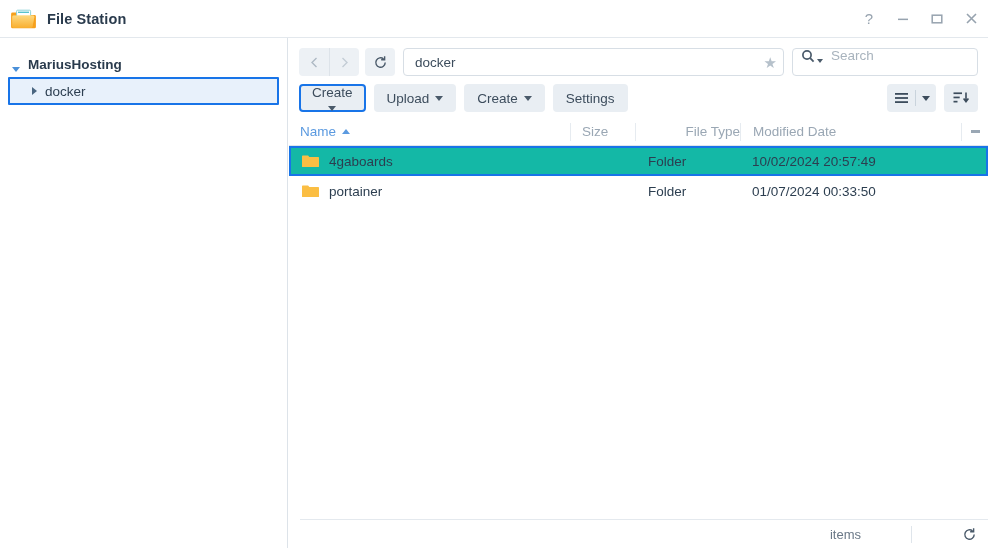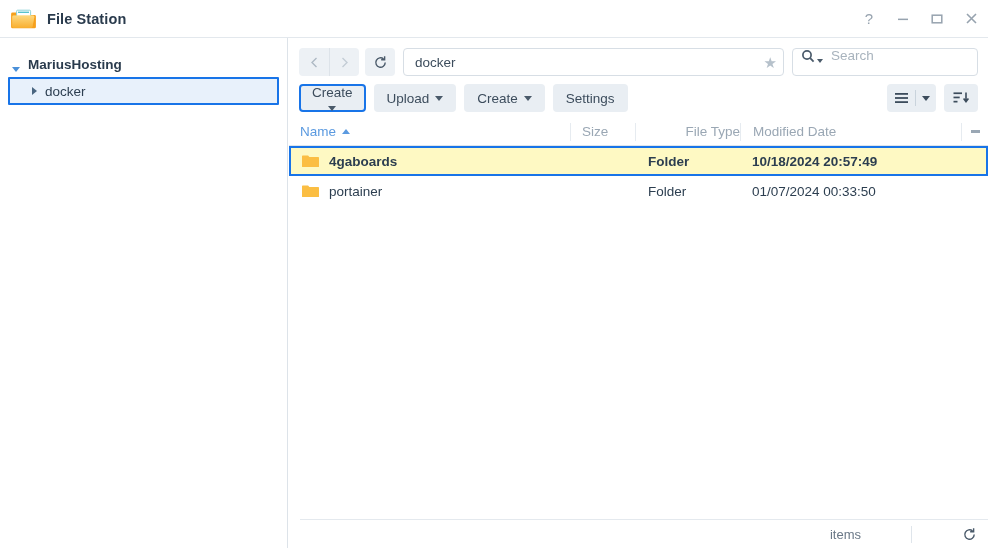--- a/index.html
+++ b/index.html
@@ -134,21 +134,21 @@
   .ch.mdate { flex:1; padding-left:12px; }
   .kebab { width:26px; display:flex; align-items:center; justify-content:center; }
   .kebab i { display:block; width:3px;height:3px;background:#9aa7b4; margin:1.5px 0; }
 
   
   .filelist { position:relative; }
   .frow {
     display:flex; align-items:center; height:30px; font-size:13.5px; color:#2c3e50;
     padding-left:11px; border:2px solid transparent;
   }
-  .frow.selected { border-color:#1874e8; background:#fef9c3;font-weight:bold; }
+  .frow.selected { border-color:#1874e8; background:#14b8a6; }
   .fname { width:270px; display:flex; align-items:center; gap:10px; }
   .fsize { width:64px; padding-left:11px; }
   .ftype { width:104px; padding-left:12px; }
   .fdate { flex:1; padding-left:12px; }
   .folder-ico { width:17px; height:14px; position:relative; flex:0 0 auto; }
 
   
   .statusbar {
     position:absolute; left:11px; bottom:0; width:688px; height:29px;
     border-top:1px solid #e4e9ee;
@@ -325,21 +325,21 @@
         <div class="fname">
           <span class="folder-ico">
             <svg width="17" height="14" viewBox="0 0 17 14">
               <path d="M0.7 1.6h5.4l1.3 1.5h8.9a.7.7 0 0 1 .7.7v8.6a.7.7 0 0 1-.7.7H.7a.7.7 0 0 1-.7-.7V2.3a.7.7 0 0 1 .7-.7z" fill="#fbbe43"></path>
             </svg>
           </span>
           <span>4gaboards</span>
         </div>
         <div class="fsize"></div>
         <div class="ftype">Folder</div>
-        <div class="fdate">10/18/2024 20:57:49</div>
+        <div class="fdate">10/02/2024 20:57:49</div>
       </div>
 
       <div class="frow">
         <div class="fname">
           <span class="folder-ico">
             <svg width="17" height="14" viewBox="0 0 17 14">
               <path d="M0.7 1.6h5.4l1.3 1.5h8.9a.7.7 0 0 1 .7.7v8.6a.7.7 0 0 1-.7.7H.7a.7.7 0 0 1-.7-.7V2.3a.7.7 0 0 1 .7-.7z" fill="#fbbe43"></path>
             </svg>
           </span>
           <span>portainer</span>

